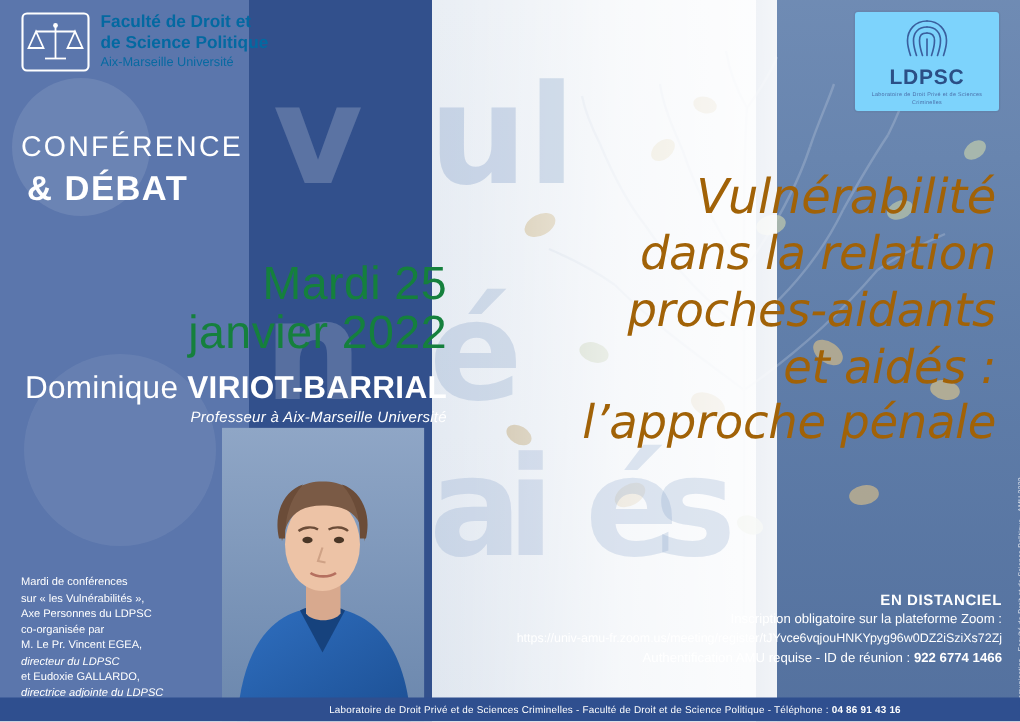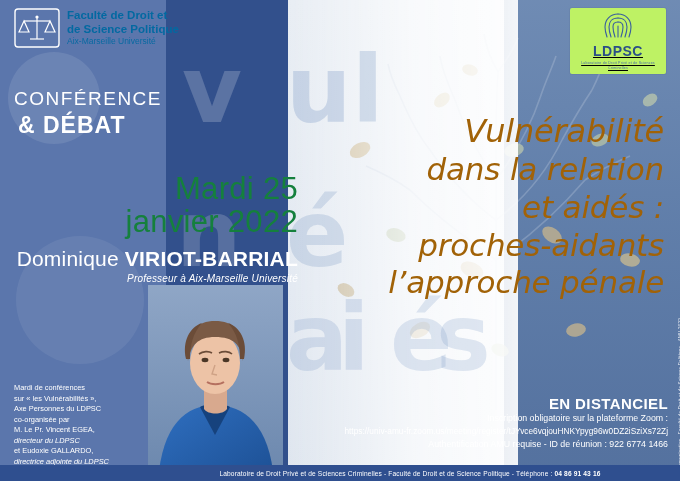--- a/index.html
+++ b/index.html
@@ -79,24 +79,23 @@
     width:46px;height:40px;flex:0 0 auto;
   }
   .fac-text{color:#0369a1;line-height:1.16;}
   .fac-l1{font-size:11.5px;font-weight:700;}
   .fac-l2{font-size:11.5px;font-weight:700;}
   .fac-l3{font-size:8.5px;font-weight:400;opacity:.95;margin-top:1px;}
 
   
   .ldpsc{
     position:absolute;left:570px;top:8px;width:96px;height:66px;
-    background:#bef264;border-radius:2px;display:flex;flex-direction:column;
+    background:#7dd3fc;border-radius:2px;display:flex;flex-direction:column;
     align-items:center;justify-content:center;gap:2px;
     box-shadow:0 0 0 1px rgba(0,0,0,.04);
-    text-decoration:underline;
   }
   .ldpsc .fp{width:34px;height:30px;}
   .ldpsc .nm{font-size:14px;font-weight:700;color:#2b4f86;letter-spacing:.5px;}
   .ldpsc .sub{font-size:3.6px;color:#4a6ea8;letter-spacing:.2px;text-align:center;line-height:1.5;width:88px;}
 
   
   .conf{
     position:absolute;left:14px;top:88px;color:#fff;
   }
   .conf .c1{
@@ -139,24 +138,24 @@
   
   .portrait{
     position:absolute;left:148px;top:285px;width:135px;height:196px;overflow:hidden;
   }
   .portrait svg{display:block;}
 
   
   .info{
     position:absolute;right:12px;top:395px;width:400px;text-align:right;color:#fff;
   }
-  .info .hd{font-size:15px;font-weight:700;letter-spacing:.4px;}
+  .info .hd{font-size:10px;font-weight:700;letter-spacing:.4px;}
   .info .ln{font-size:8.8px;line-height:1.5;}
   .info .ln.url{font-size:8.3px;}
-  .info .ln b{font-weight:400;margin-top:12px;}
+  .info .ln b{font-weight:700;margin-top:12px;}
 
   
   .bottom{
     position:absolute;left:0;bottom:0;width:680px;height:16px;
     background:#2f4f8f;color:#fff;display:flex;align-items:center;justify-content:center;
     font-size:6.6px;letter-spacing:.15px;
   }
   .bottom .b-in{transform:translateX(70px);}
   .bottom b{font-weight:700;}
 
@@ -282,22 +281,22 @@
   </div>
 
   <div class="speaker">
     <div class="nm"><span>Dominique </span><b>VIRIOT-BARRIAL</b></div>
     <div class="role">Professeur à Aix-Marseille Université</div>
   </div>
 
   <div class="title">
     <div class="l1">Vulnérabilité</div>
     <div>dans la relation</div>
+    <div>proches-aidants</div>
     <div>et aidés :</div>
-    <div>proches-aidants</div>
     <div>l’approche pénale</div>
   </div>
 
   <div class="cycle">
     <div>Mardi de conférences</div>
     <div>sur « les Vulnérabilités »,</div>
     <div>Axe Personnes du LDPSC</div>
     <div>co-organisée par</div>
     <div>M. Le Pr. Vincent EGEA,</div>
     <div><i>directeur du LDPSC</i></div>

